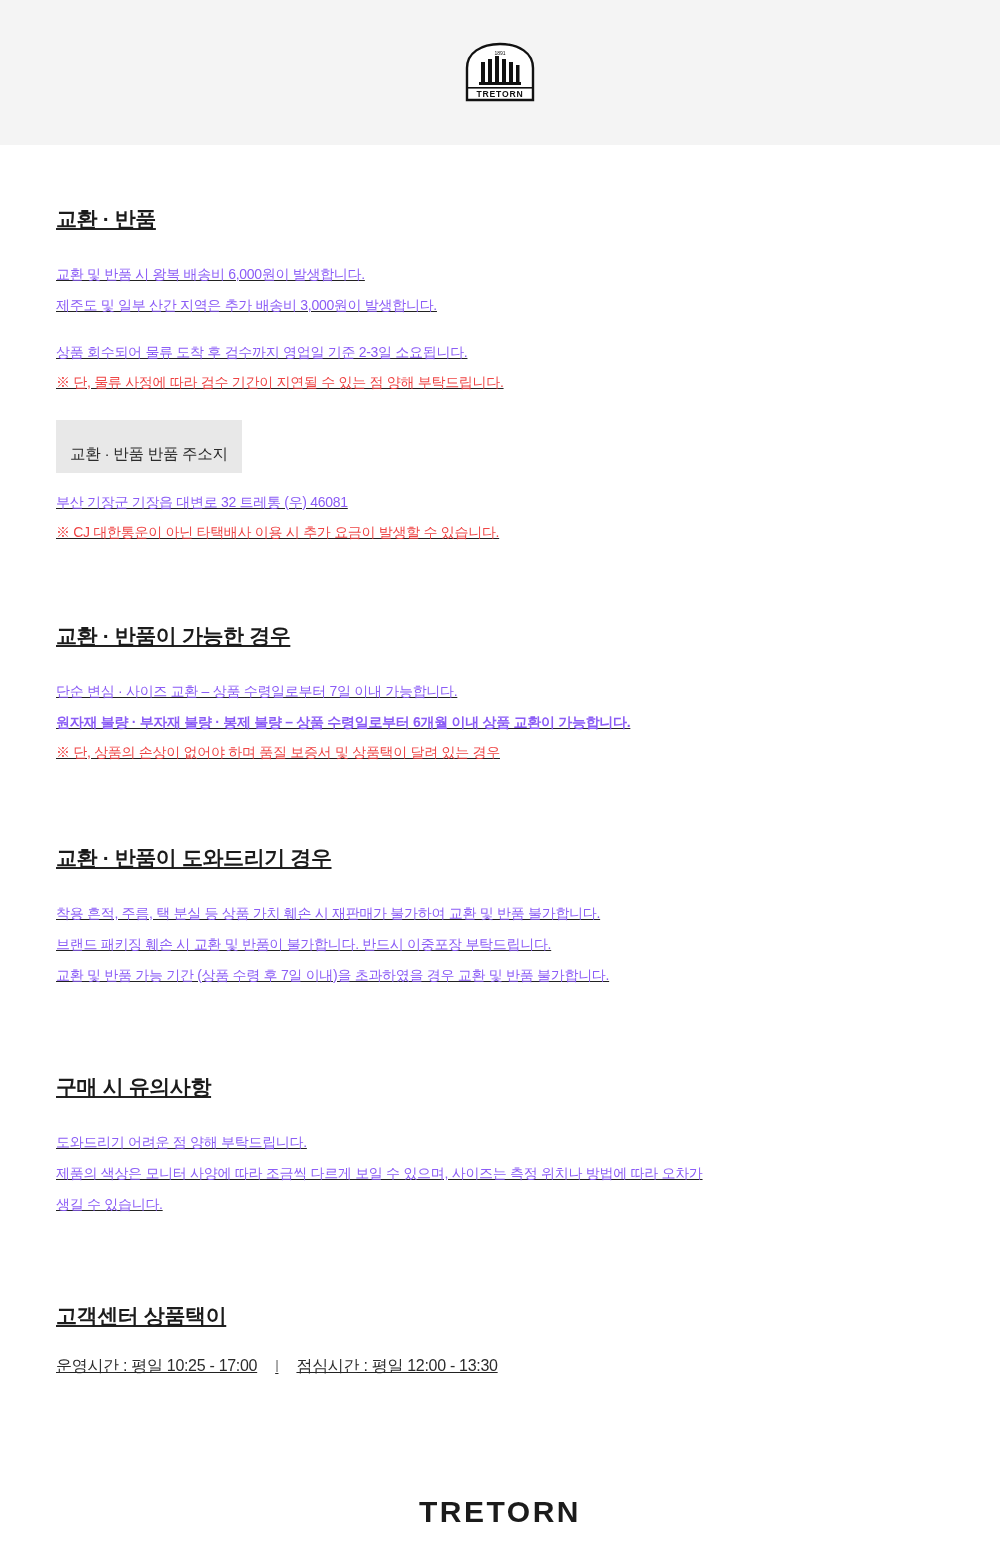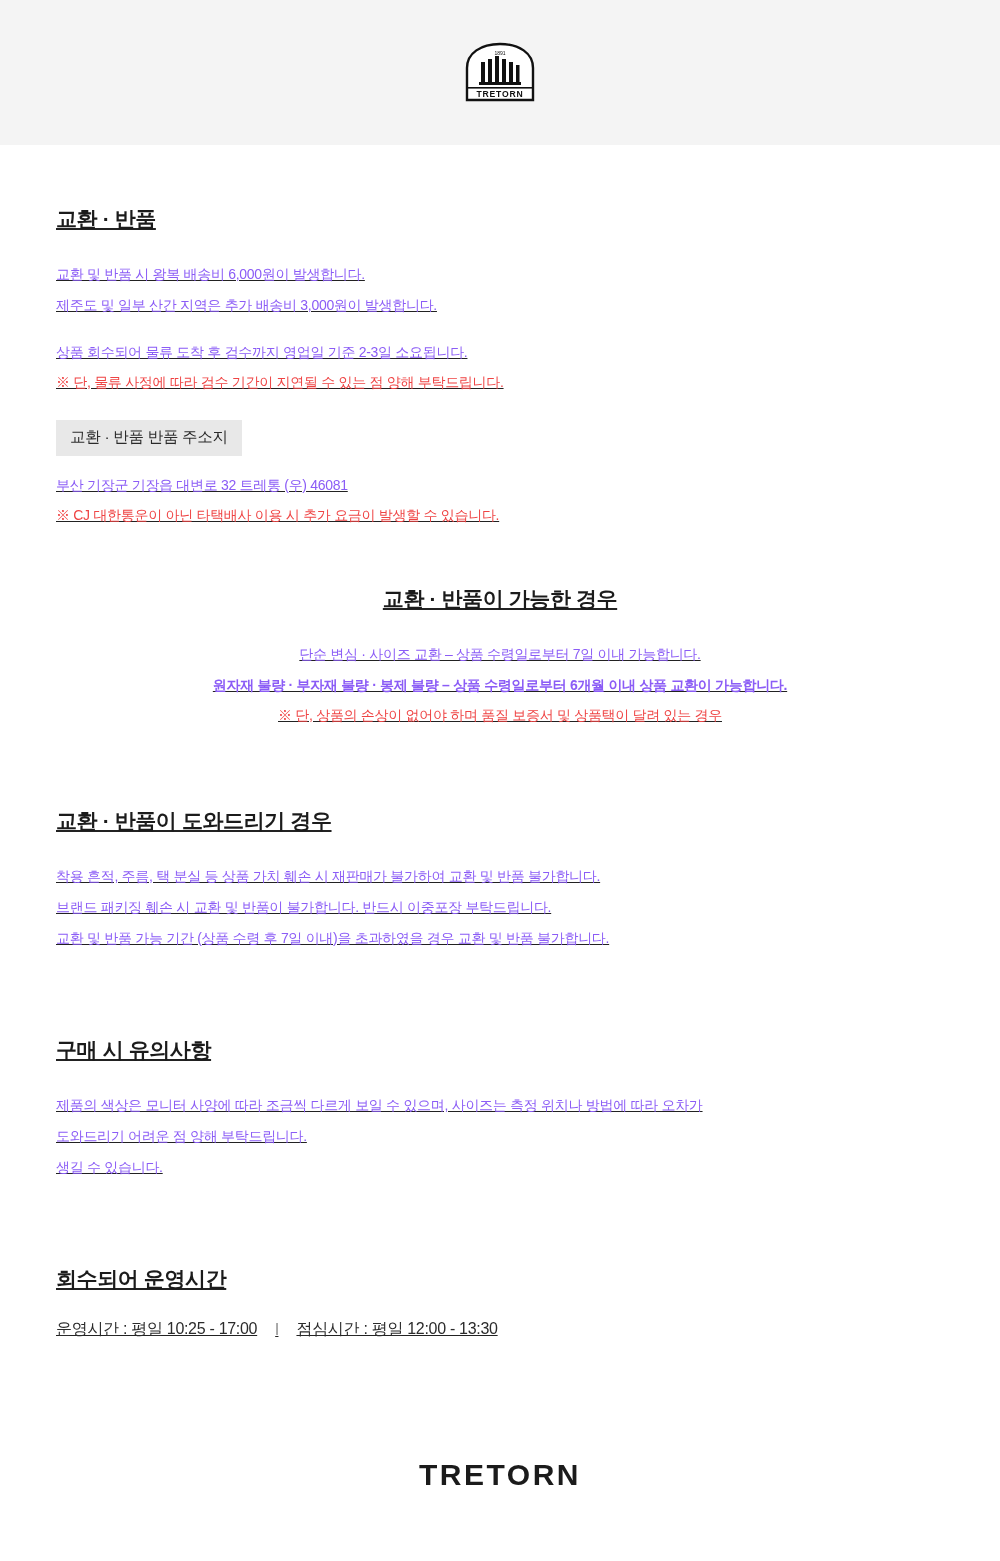--- a/index.html
+++ b/index.html
@@ -38,21 +38,21 @@
   .section { margin-bottom: 0; text-decoration: underline; }
 
   h2.section-title {
     font-size: 21px;
     font-weight: 700;
     letter-spacing: -0.4px;
     color: #1b1b1b;
     margin: 0 0 26px 0;
   }
 
-  .sec-gap-1 { margin-top: 56px; text-align: center; }
+  .sec-gap-1 { margin-top: 76px; }
   .sec-gap-2 { margin-top: 78px; }
   .sec-gap-3 { margin-top: 82px; }
   .sec-gap-4 { margin-top: 82px; }
 
   p.line {
     font-size: 14px;
     line-height: 31px;
     letter-spacing: -0.3px;
     margin: 0;
     color: #8b5cf6;
@@ -66,21 +66,21 @@
   }
   .gap-sm { height: 16px; }
   .gap-md { height: 24px; }
 
   .addr-tag {
     display: inline-block;
     background: #e8e8e8;
     color: #2b2b2b;
     font-size: 15.5px;
     letter-spacing: -0.3px;
-    padding: 7px 14px 8px 14px;
+    padding: 24px 14px 8px 14px;
     margin-bottom: 14px;
   }
 
   .bold-line {
     font-weight: 700;
   }
 
   .hours-row {
     display: flex;
     align-items: center;
@@ -162,27 +162,27 @@
     <h2 class="section-title">교환 · 반품이 도와드리기 경우</h2>
 
     <p class="line">착용 흔적, 주름, 택 분실 등 상품 가치 훼손 시 재판매가 불가하여 교환 및 반품 불가합니다.</p>
     <p class="line">브랜드 패키징 훼손 시 교환 및 반품이 불가합니다. 반드시 이중포장 부탁드립니다.</p>
     <p class="line">교환 및 반품 가능 기간 (상품 수령 후 7일 이내)을 초과하였을 경우 교환 및 반품 불가합니다.</p>
   </div>
 
   <div class="section sec-gap-3">
     <h2 class="section-title">구매 시 유의사항</h2>
 
+    <p class="line">도와드리기 어려운 점 양해 부탁드립니다.</p>
     <p class="line">제품의 색상은 모니터 사양에 따라 조금씩 다르게 보일 수 있으며, 사이즈는 측정 위치나 방법에 따라 오차가</p>
-    <p class="line">도와드리기 어려운 점 양해 부탁드립니다.</p>
     <p class="line">생길 수 있습니다.</p>
   </div>
 
   <div class="section sec-gap-4">
-    <h2 class="section-title">회수되어 운영시간</h2>
+    <h2 class="section-title">고객센터 상품택이</h2>
 
     <div class="hours-row">
       <span>운영시간 : 평일 10:25 - 17:00</span>
       <span class="hours-divider">l</span>
       <span>점심시간 : 평일 12:00 - 13:30</span>
     </div>
   </div>
 
   <div class="footer">
     <span class="footer-wordmark">TRETORN</span>

